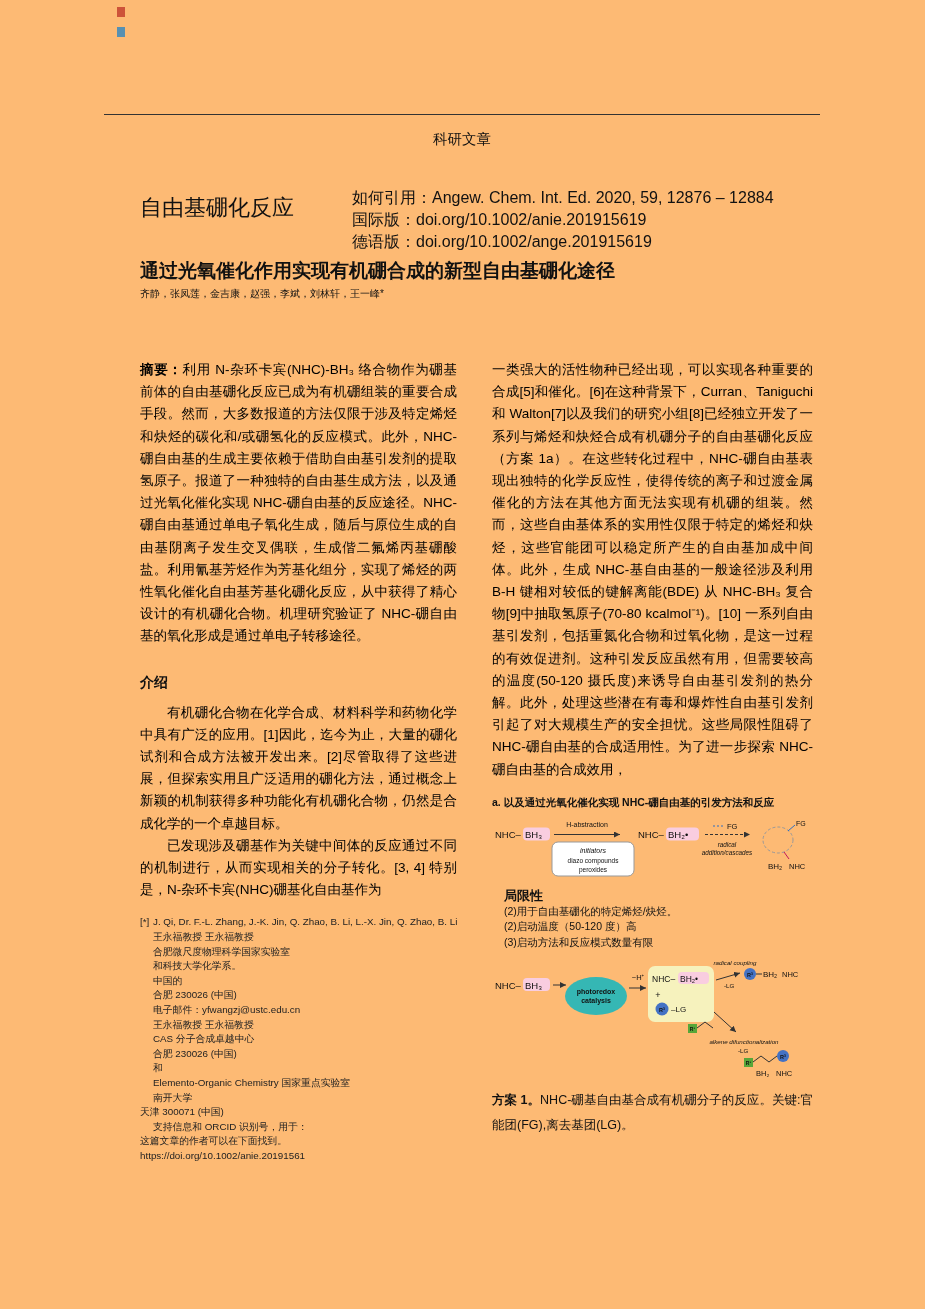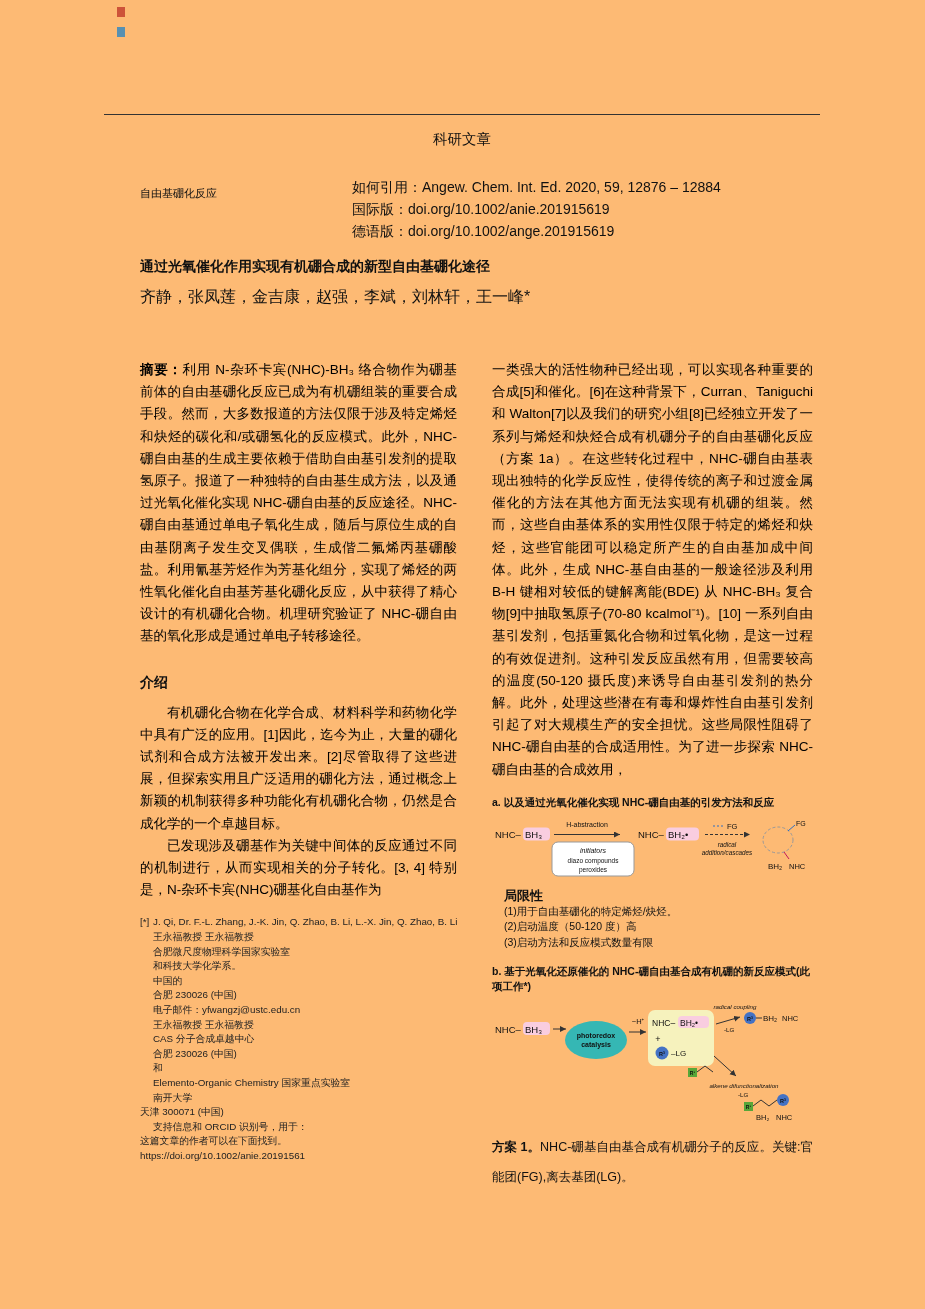--- a/index.html
+++ b/index.html
@@ -8,25 +8,25 @@
     position:relative; width:925px; height:1309px; background:#fdba74;
     font-family:"Liberation Sans", sans-serif; color:#111; overflow:hidden;
   }
   .corner-mark { position:absolute; left:117px; width:8px; height:10px; opacity:.8; }
   .corner-mark.m1 { top:7px;  background:#c0392b; }
   .corner-mark.m2 { top:27px; background:#2e86c1; }
 
   .rule { position:absolute; left:104px; top:114px; width:716px; height:1px; background:#333; }
   .category { position:absolute; left:104px; top:130px; width:716px; text-align:center; font-size:14.5px; }
 
-  .section-title { position:absolute; left:140px; top:186px; font-size:11px; }
-  .cite-block { position:absolute; left:352px; top:176px; font-size:14px; line-height:22px; }
-
-  .article-title { position:absolute; left:140px; top:258px; width:680px; font-size:14px; font-weight:bold; }
-  .authors { position:absolute; left:140px; top:287px; width:680px; font-size:16px; }
+  .section-title { position:absolute; left:140px; top:193px; font-size:22px; }
+  .cite-block { position:absolute; left:352px; top:187px; font-size:16px; line-height:22px; }
+
+  .article-title { position:absolute; left:140px; top:258px; width:680px; font-size:19px; font-weight:bold; }
+  .authors { position:absolute; left:140px; top:287px; width:680px; font-size:10px; }
 
   .col { position:absolute; top:336px;margin-top:23px; }
   .col-left  { left:140px; width:317px; }
   .col-right { left:492px; width:321px; }
 
   p.body { font-size:13.5px; line-height:22.2px; text-align:justify; color:#000; }
   p.indent { text-indent:2em; }
   .intro-heading { font-size:14px; font-weight:bold; margin:26px 0 10px 0; }
 
   .footnote { margin-top:14px; font-size:9.8px; line-height:14.6px; color:#222; }
@@ -36,21 +36,21 @@
   .fn-link { color:#222; text-decoration:none; }
 
   .scheme-label { font-size:10.5px; font-weight:bold; line-height:15px; margin-top:14px; }
   svg.scheme { display:block; margin-top:8px; font-family:"Liberation Sans", sans-serif; }
   svg text { fill:#111; }
 
   .limits { margin-top:6px; padding-left:12px; }
   .limits-heading { font-size:13px; font-weight:bold; line-height:16px; }
   .limit-item { font-size:10.5px; line-height:15.5px; }
 
-  .caption { margin-top:10px; font-size:12.5px; line-height:30px; text-align:justify; }
+  .caption { margin-top:10px; font-size:12.5px; line-height:25px; text-align:justify; }
 </style>
 </head>
 <body>
 
 <div class="page">
 
   <div class="corner-mark m1"></div>
   <div class="corner-mark m2"></div>
 
   <div class="rule"></div>
@@ -131,26 +131,25 @@
       <ellipse cx="286" cy="22" rx="15" ry="13" fill="none" stroke="#999" stroke-dasharray="3,2"></ellipse>
       <line x1="296" y1="13" x2="303" y2="7" stroke="#2e6fc2"></line>
       <text x="304" y="8" font-size="7" fill="#2e6fc2">FG</text>
       <line x1="292" y1="34" x2="297" y2="41" stroke="#c2185b"></line>
       <text x="276" y="51" font-size="8" fill="#c2185b">BH₂</text>
       <text x="297" y="51" font-size="7.5">NHC</text>
     </svg>
 
     <div class="limits">
       <div class="limits-heading">局限性</div>
-      <div class="limit-item">(1)用于自由基硼化的特定烯烃/炔烃。</div>
+      <div class="limit-item">(2)用于自由基硼化的特定烯烃/炔烃。</div>
       <div class="limit-item">(2)启动温度（50-120 度）高</div>
       <div class="limit-item">(3)启动方法和反应模式数量有限</div>
     </div>
 
-    <div class="scheme-label">b. 基于光氧化还原催化的 NHC-硼自由基合成有机硼的新反应模式(此项工作*)</div>
 
     <svg class="scheme" width="321" height="120" viewBox="0 0 321 120">
       <defs>
         <marker id="arrB" markerWidth="8" markerHeight="8" refX="6" refY="3" orient="auto">
           <path d="M0,0 L6,3 L0,6 z" fill="#333"></path>
         </marker>
       </defs>
 
       <rect x="31" y="20" width="27" height="13" rx="4" fill="#f9cde0"></rect>
       <text x="3" y="30.5" font-size="9.5">NHC–</text>

